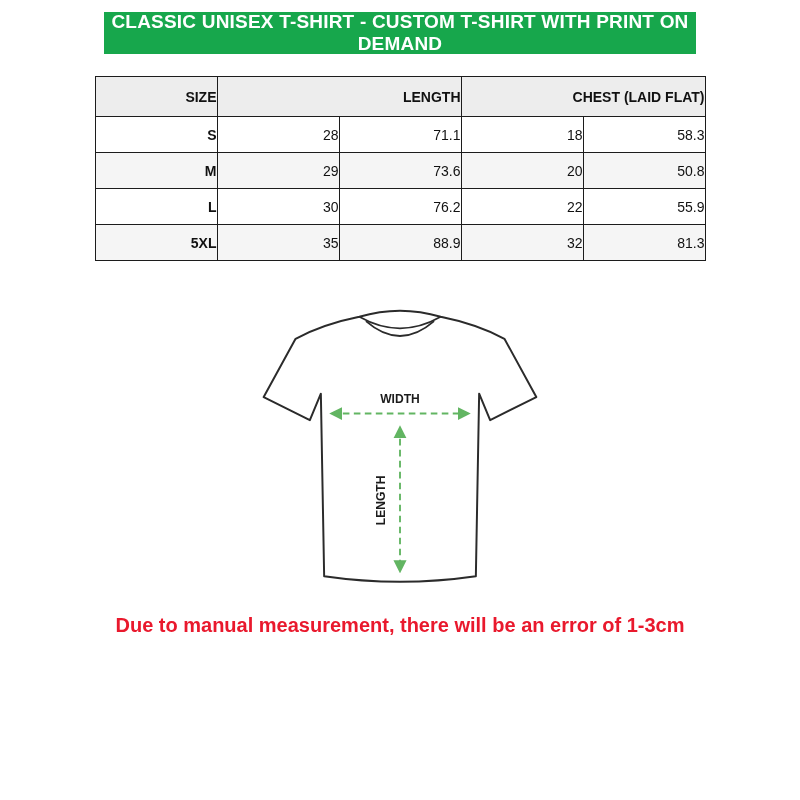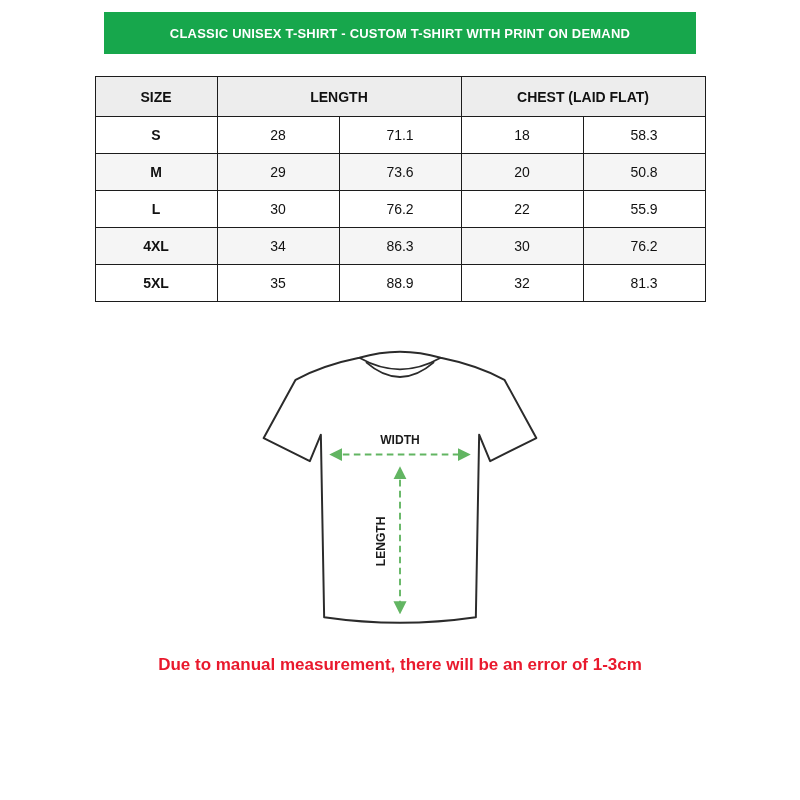--- a/index.html
+++ b/index.html
@@ -23,37 +23,37 @@
   .banner {
     margin-top: 12px;
     width: 592px;
     height: 42px;
     background: var(--banner-bg);
     color: #ffffff;
     display: flex;
     align-items: center;
     justify-content: center;
     font-weight: bold;
-    font-size: 13px;
+    font-size: 19px;
     letter-spacing: 0.2px;
     text-align: center;
   }
   .size-table {
     margin-top: 22px;
     width: 611px;
     border-collapse: collapse;
     table-layout: fixed;
     font-size: 14px;
     color: #111;
   }
   .size-table th, .size-table td {
     border: 1px solid var(--table-border);
-    text-align: center;
+    text-align: right;
     vertical-align: middle;
-    padding: 10px;
+    padding: 0;
     height: 36px;
   }
   .size-table thead th {
     height: 40px;
     background: #ededed;
     font-weight: bold;
   }
   .size-table td.size-cell { font-weight: bold; }
   .size-table tbody tr:nth-child(even) { background: #f5f5f5; }
   .size-table tbody tr:nth-child(odd) { background: #ffffff; }
@@ -83,21 +83,21 @@
   .measure-label {
     font-family: "Liberation Sans", sans-serif;
     font-size: 11px;
     font-weight: bold;
     fill: #1c1c1c;
   }
   .footer-note {
     margin-top: 18px;
     color: var(--footer-red);
     font-weight: bold;
-    font-size: 17px;
+    font-size: 20px;
   }
 </style>
 </head>
 <body>
 
 <div class="banner">
   <span>CLASSIC UNISEX T-SHIRT - CUSTOM T-SHIRT WITH PRINT ON DEMAND</span>
 </div>
 
 <table class="size-table">
@@ -122,27 +122,20 @@
       <td>73.6</td>
       <td>20</td>
       <td>50.8</td>
     </tr>
     <tr>
       <td class="size-cell">L</td>
       <td>30</td>
       <td>76.2</td>
       <td>22</td>
       <td>55.9</td>
-    </tr>
-    <tr>
-      <td class="size-cell">4XL</td>
-      <td>34</td>
-      <td>86.3</td>
-      <td>30</td>
-      <td>76.2</td>
     </tr>
     <tr>
       <td class="size-cell">5XL</td>
       <td>35</td>
       <td>88.9</td>
       <td>32</td>
       <td>81.3</td>
     </tr>
   </tbody>
 </table>

